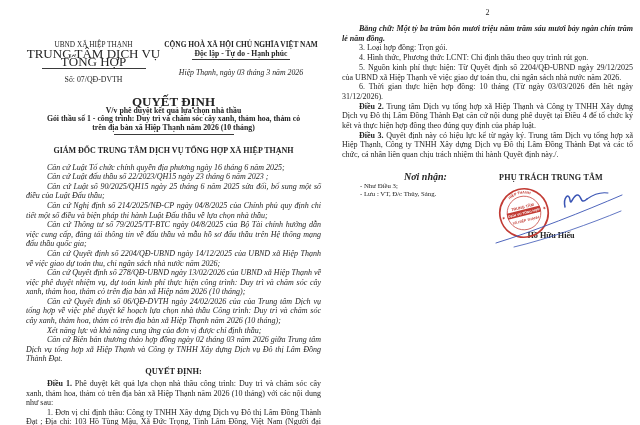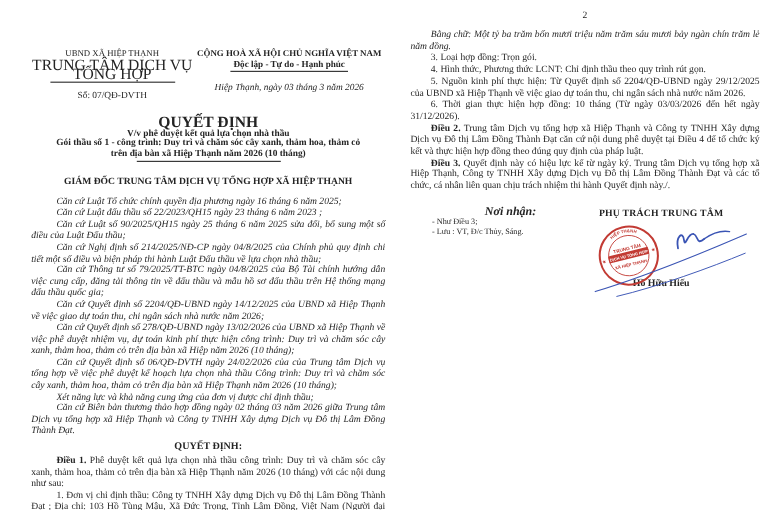--- a/index.html
+++ b/index.html
@@ -5,21 +5,21 @@
   html,body{margin:0;padding:0;}
   body{
     width:640px;height:425px;overflow:hidden;position:relative;
     background:#ffffff;color:#242424;
     font-family:"Liberation Serif","DejaVu Serif",serif;
   }
   .page{position:absolute;top:0;height:425px;}
   #p1{left:26px;width:295px;}
   #p2{left:342px;width:291px;}
   p{margin:0;text-align:justify;font-size:8px;line-height:9.6px;}
-  .it{font-style:italic;}
+  .it{font-style:italic;font-weight:bold;}
   .ind{text-indent:21px;}
   .rule{border-bottom:1px solid #3a3a3a;height:1px;margin:0 auto;}
   
   .hdr{display:flex;padding-top:41px;}
   .hdr-left{width:135px;text-align:center;}
   .hdr-right{width:160px;text-align:center;}
   .org-parent{font-size:7.3px;line-height:8.6px;}
   .org-name{font-size:13px;line-height:8.6px;font-weight:normal;}
   .nat-title{font-size:7.4px;line-height:8.6px;font-weight:bold;}
   .nat-motto{font-size:7.6px;line-height:8.6px;font-weight:bold;}

